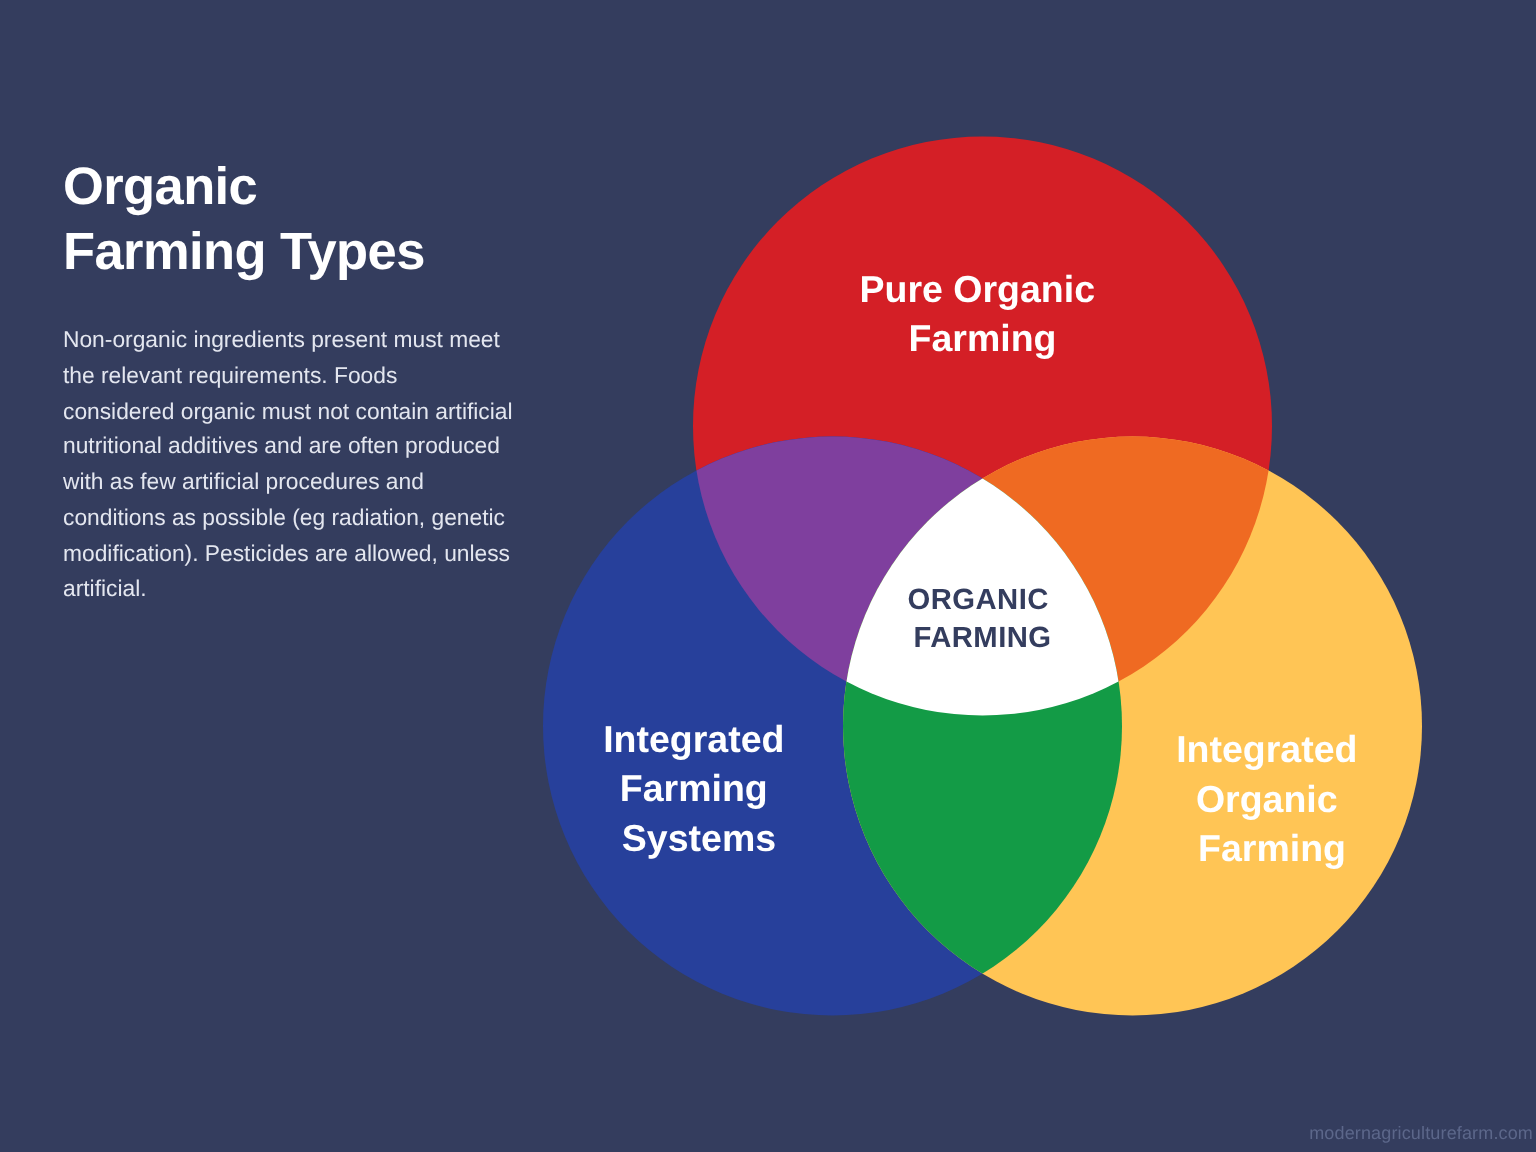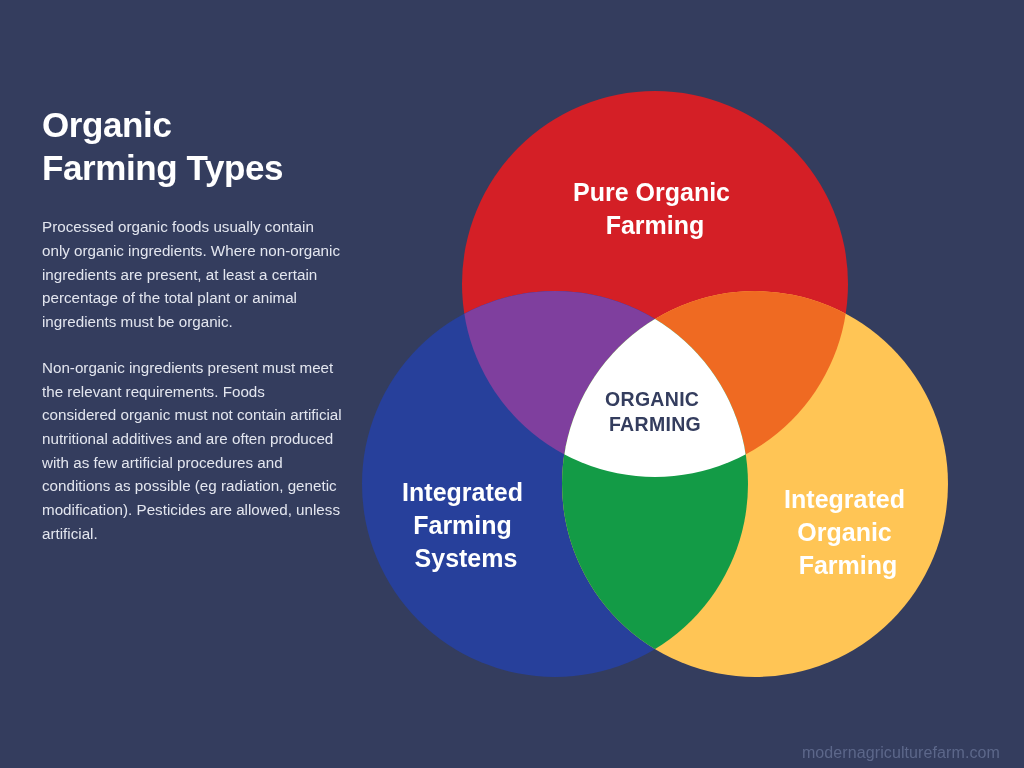--- a/index.html
+++ b/index.html
@@ -70,37 +70,36 @@
   }
   .venn-label.center {
     font-size: 19.5px;
     fill: #343d5e;
     letter-spacing: 0.3px;
   }
 
   
   .watermark {
     position: absolute;
-    right: 24px;
+    right: 2px;
     bottom: 6px;
-    font-size: 16px;
+    font-size: 12px;
     color: #5c678a;
     letter-spacing: 0.1px;
   }
 </style>
 </head>
 <body>
 
 <div id="infographic">
 
   <div class="text-column">
     <h1 class="page-title">Organic
 Farming Types</h1>
 
-    <p class="body-paragraph">Processed organic foods usually contain only organic ingredients. Where non-organic ingredients are present, at least a certain percentage of the total plant or animal ingredients must be organic.</p>
 
     <p class="body-paragraph">Non-organic ingredients present must meet the relevant requirements. Foods considered organic must not contain artificial nutritional additives and are often produced with as few artificial procedures and conditions as possible (eg radiation, genetic modification). Pesticides are allowed, unless artificial.</p>
   </div>
 
   <div class="venn-wrap">
     <svg class="venn-svg" viewBox="0 0 600 600">
       <defs>
 
         <clipPath id="clip-red">
           <circle cx="295" cy="196" r="193"></circle>

